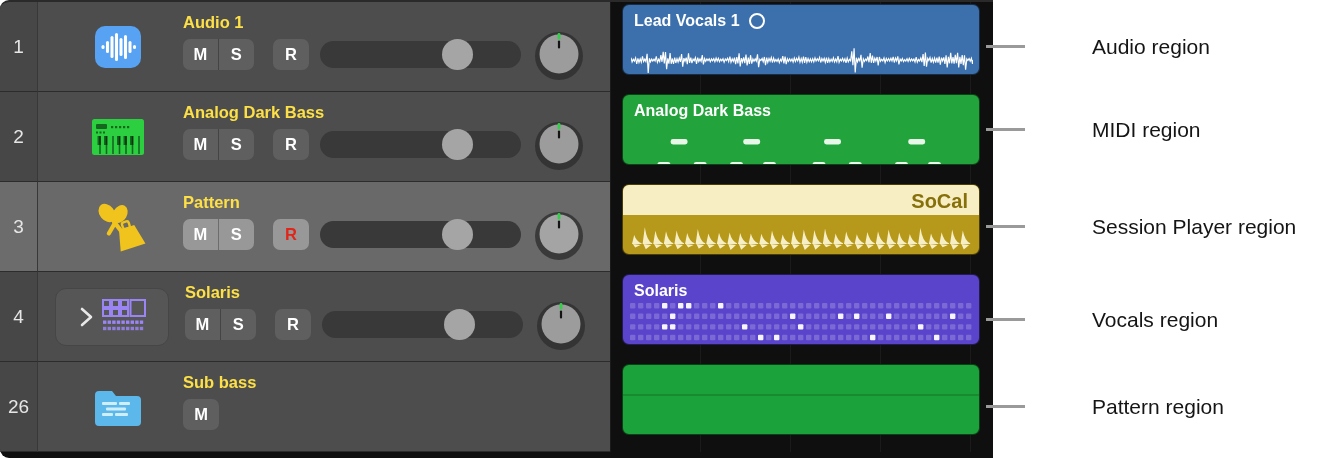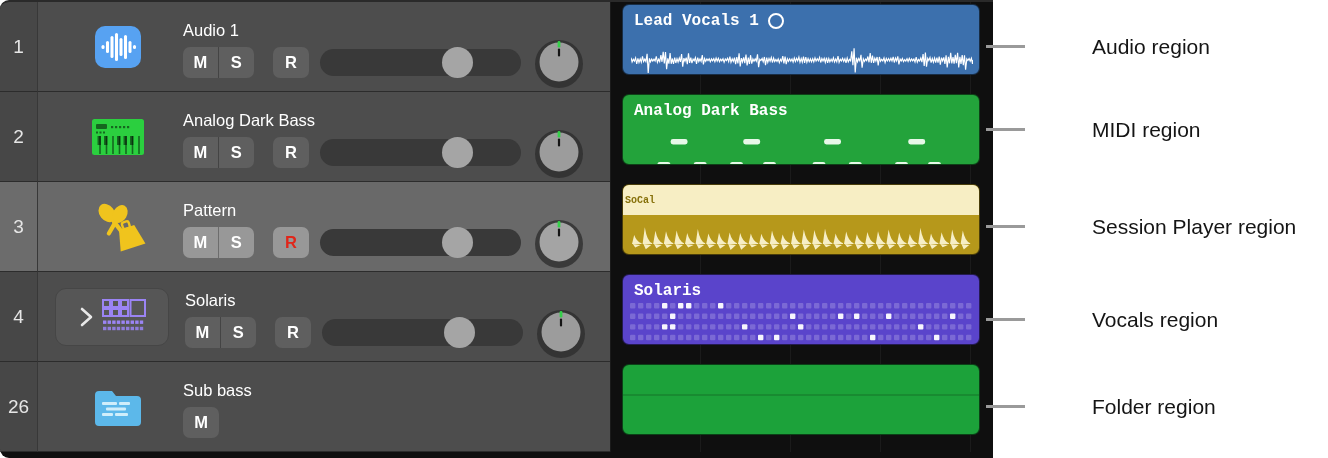--- a/index.html
+++ b/index.html
@@ -13,45 +13,45 @@
         color:#e6e6e6;font-size:19px;font-weight:500;box-sizing:border-box;}
   .thead{width:572px;flex:0 0 572px;background:#4d4d4d;border-bottom:1px solid #2c2c2c;
          display:flex;box-sizing:border-box;}
   .track.selected .tnum{background:#6c6c6c;}
   .track.selected .thead{background:#696969;}
   .ticon{width:130px;flex:0 0 130px;margin-left:15px;display:flex;align-items:center;justify-content:center;}
   .ticon.left{justify-content:flex-start;padding-left:2px;}
   .disc-btn{display:flex;align-items:center;gap:6px;background:#565656;border:1px solid #464646;
             border-radius:11px;height:58px;width:114px;justify-content:center;box-sizing:border-box;}
   .tbody{flex:1;padding-top:9px;}
-  .tname{color:#ffffff;font-size:16.5px;font-weight:400;height:22px;line-height:22px;margin-top:8px;}
+  .tname{color:#fde047;font-size:16.5px;font-weight:700;height:22px;line-height:22px;}
   .tctrl{margin-top:6px;display:flex;align-items:center;height:31px;}
   .ms{display:flex;margin-right:19px;border-radius:7px;overflow:hidden;}
   .ms .seg{width:35.5px;height:31px;background:#5f5f5f;border:none;color:#fff;
            font-family:"Liberation Sans",sans-serif;font-size:16.5px;font-weight:700;padding:0;}
   .ms .seg:first-child{border-right:1px solid rgba(0,0,0,0.28);}
   .rec{width:36px;height:31px;background:#5f5f5f;border:none;border-radius:7px;color:#fff;
        font-family:"Liberation Sans",sans-serif;font-size:16.5px;font-weight:700;margin-right:11px;padding:0;}
   .track.selected .ms .seg,.track.selected .rec{background:#989898;}
   .rec.armed{color:#e0261a;}
   .slider{position:relative;width:201px;height:27px;border-radius:14px;background:#393939;flex:0 0 201px;}
   .slider .handle{position:absolute;top:-2px;left:122px;width:31px;height:31px;border-radius:50%;background:#a5a5a5;}
   .knob{margin-left:12px;flex:0 0 52px;}
   .lane{flex:1;background:#0f0f0f;position:relative;padding:2px 13px 0 12px;box-sizing:border-box;
         background-image:repeating-linear-gradient(to right,rgba(255,255,255,0.05) 0px,rgba(255,255,255,0.05) 1px,transparent 1px,transparent 90px);}
   .region{position:relative;height:71px;border-radius:7px;border:1px solid rgba(0,0,0,0.6);
-          box-sizing:border-box;overflow:hidden;font-family:Liberation Mono, monospace;}
+          box-sizing:border-box;overflow:hidden;}
   .rtitle{display:flex;align-items:center;gap:9px;padding:5px 11px 0 11px;color:#fff;
           font-size:16px;font-weight:600;line-height:22px;}
   .region.audio{background:#3c70ad;}
   .loop-badge{width:12px;height:12px;border:2px solid #fff;border-radius:50%;display:inline-block;}
   .region.midi{background:#23a33b;}
   .region.session{background:#b6981b;}
   .sp-head{height:30px;background:#f7eec4;box-sizing:border-box;padding:5px 11px 0 2px;
-           color:#86700a;font-size:10px;font-weight:600;line-height:22px;}
+           color:#86700a;font-size:20px;font-weight:600;line-height:22px;text-align:right;}
   .region.pattern{background:#5a44cb;}
   .region.folder{background:#1ca23a;}
   .fold-line{position:absolute;left:0;right:0;height:2px;background:rgba(0,0,0,0.14);}
   .wf{position:absolute;left:8px;top:38px;}
   .wf2{position:absolute;left:8px;top:40px;}
   .grid-svg{position:absolute;left:7px;top:28px;}
   .midi-svg{position:absolute;left:8px;top:30px;}
   .callout-line{position:absolute;height:3px;background:#9a9a9a;left:986px;width:39px;}
   .callout-label{position:absolute;left:1092px;font-size:21px;color:#151515;line-height:30px;white-space:nowrap;}
 </style>
@@ -560,14 +560,14 @@
 
   <div class="callout-line" style="top:45px"></div>
   <div class="callout-line" style="top:128px"></div>
   <div class="callout-line" style="top:225px"></div>
   <div class="callout-line" style="top:318px"></div>
   <div class="callout-line" style="top:405px"></div>
   <div class="callout-label" style="top:32px">Audio region</div>
   <div class="callout-label" style="top:212px">Session Player region</div>
   <div class="callout-label" style="top:115px">MIDI region</div>
   <div class="callout-label" style="top:305px">Vocals region</div>
-  <div class="callout-label" style="top:392px">Folder region</div>
+  <div class="callout-label" style="top:392px">Pattern region</div>
 </div>
 
 </body></html>

